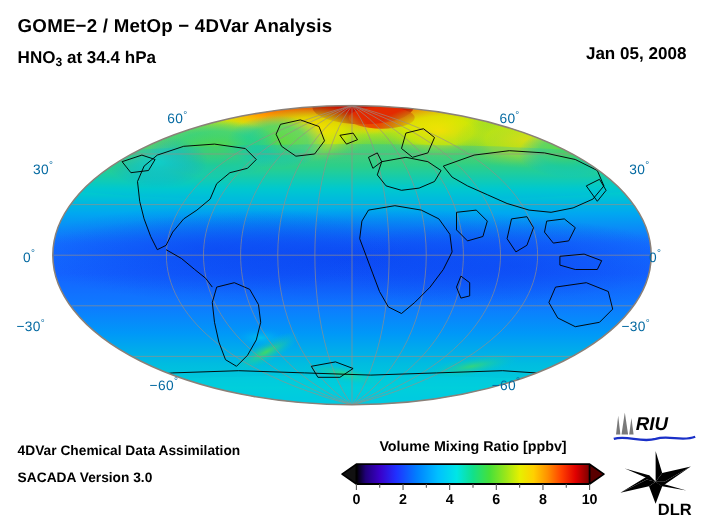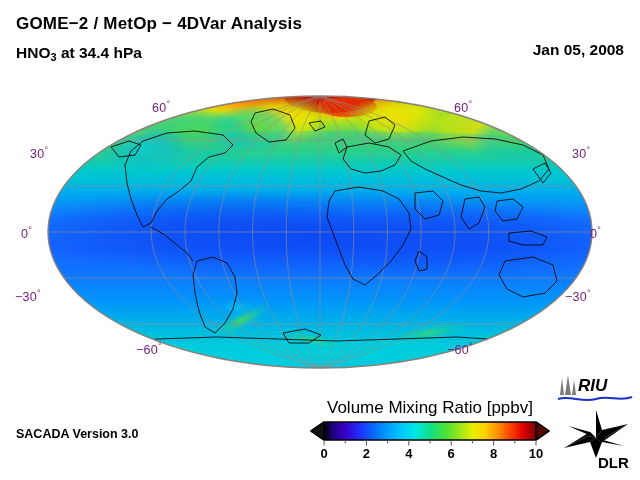--- a/index.html
+++ b/index.html
@@ -24,36 +24,36 @@
   .hdr-date{
     position:absolute;right:16px;top:14px;
     font-size:15.5px;font-weight:bold;color:#000;white-space:nowrap;margin-top:27px;
   }
 
   
   .map-wrap{position:absolute;left:47px;top:95px;width:546px;height:274px;}
   .map-svg{position:absolute;left:0;top:0;width:546px;height:274px;}
 
   .lat-label{
-    position:absolute;font-size:12.5px;color:#701a75;
+    position:absolute;font-size:12.5px;color:#0369a1;
     white-space:nowrap;letter-spacing:.3px;
   }
   .lat-label .deg{font-size:9px;vertical-align:super;}
 
   
   .foot{position:absolute;left:16px;font-size:12.5px;font-weight:bold;color:#000;white-space:nowrap;}
   .foot1{top:403px;}
   .foot2{top:427px;}
   .foot3{top:451px;}
 
   
   .cb-wrap{position:absolute;left:310px;top:398px;width:240px;height:72px;}
   .cb-title{
     position:absolute;left:0;top:0;width:240px;text-align:center;
-    font-size:17px;font-weight:normal;color:#000;white-space:nowrap;
+    font-size:13px;font-weight:bold;color:#000;white-space:nowrap;
   }
   .cb-svg{position:absolute;left:0;top:22px;width:240px;height:26px;}
   .cb-ticklabels{position:absolute;left:0;top:48px;width:240px;height:20px;}
   .cb-ticklabels span{
     position:absolute;top:0;font-size:13px;font-weight:bold;color:#000;
     transform:translateX(-50%);white-space:nowrap;
   }
 
   
   .riu-logo{position:absolute;left:556px;top:375px;width:78px;height:30px;}
@@ -248,20 +248,21 @@
     <div class="lat-label" style="left:-32px;top:193px;"><span>−30</span><span class="deg">°</span></div>
     <div class="lat-label" style="left:89px;top:246px;"><span>−60</span><span class="deg">°</span></div>
 
     <div class="lat-label" style="left:407px;top:4px;"><span>60</span><span class="deg">°</span></div>
     <div class="lat-label" style="left:525px;top:50px;"><span>30</span><span class="deg">°</span></div>
     <div class="lat-label" style="left:543px;top:130px;"><span>0</span><span class="deg">°</span></div>
     <div class="lat-label" style="left:518px;top:193px;"><span>−30</span><span class="deg">°</span></div>
     <div class="lat-label" style="left:400px;top:246px;"><span>−60</span><span class="deg">°</span></div>
   </div>
 
+  <div class="foot foot1">4DVar Chemical Data Assimilation</div>
   <div class="foot foot2">SACADA Version 3.0</div>
 
   <div class="cb-wrap">
     <div class="cb-title">Volume Mixing Ratio [ppbv]</div>
 
     <svg class="cb-svg" viewBox="0 0 240 26" preserveAspectRatio="none">
       <defs>
         <linearGradient id="cbGrad" x1="0" y1="0" x2="1" y2="0">
           <stop offset="0%" stop-color="#000000"></stop>
           <stop offset="4%" stop-color="#20007a"></stop>

